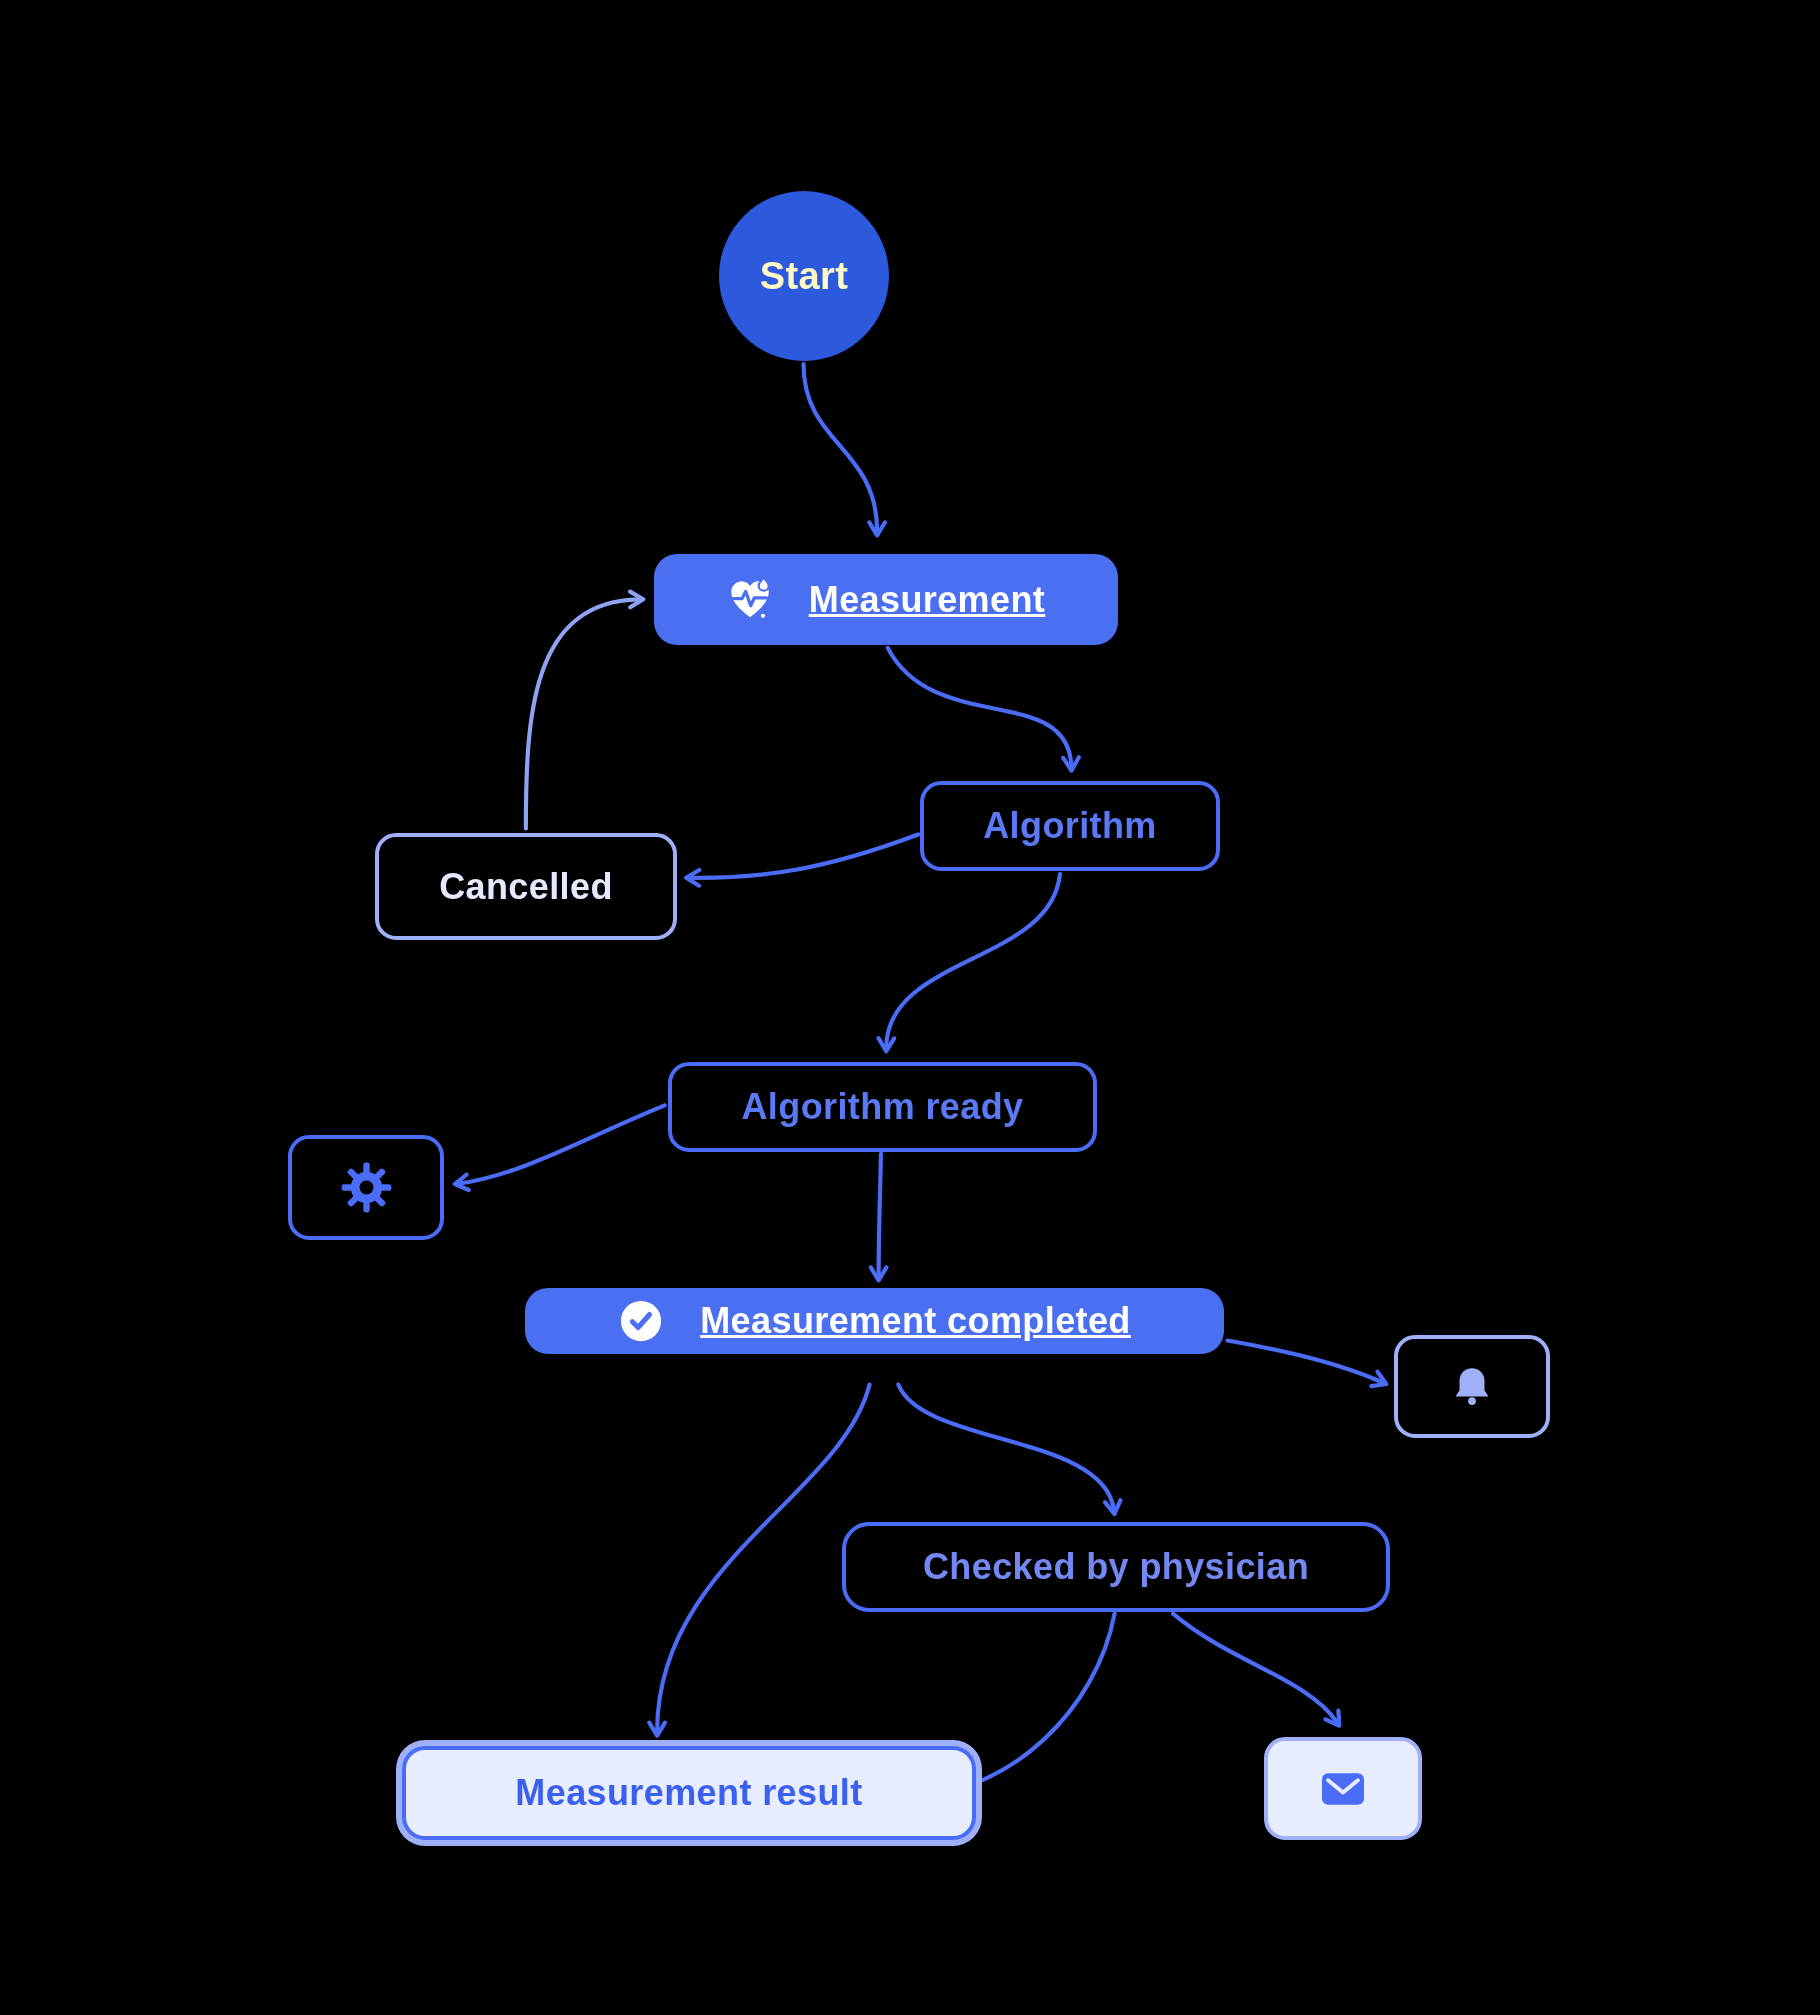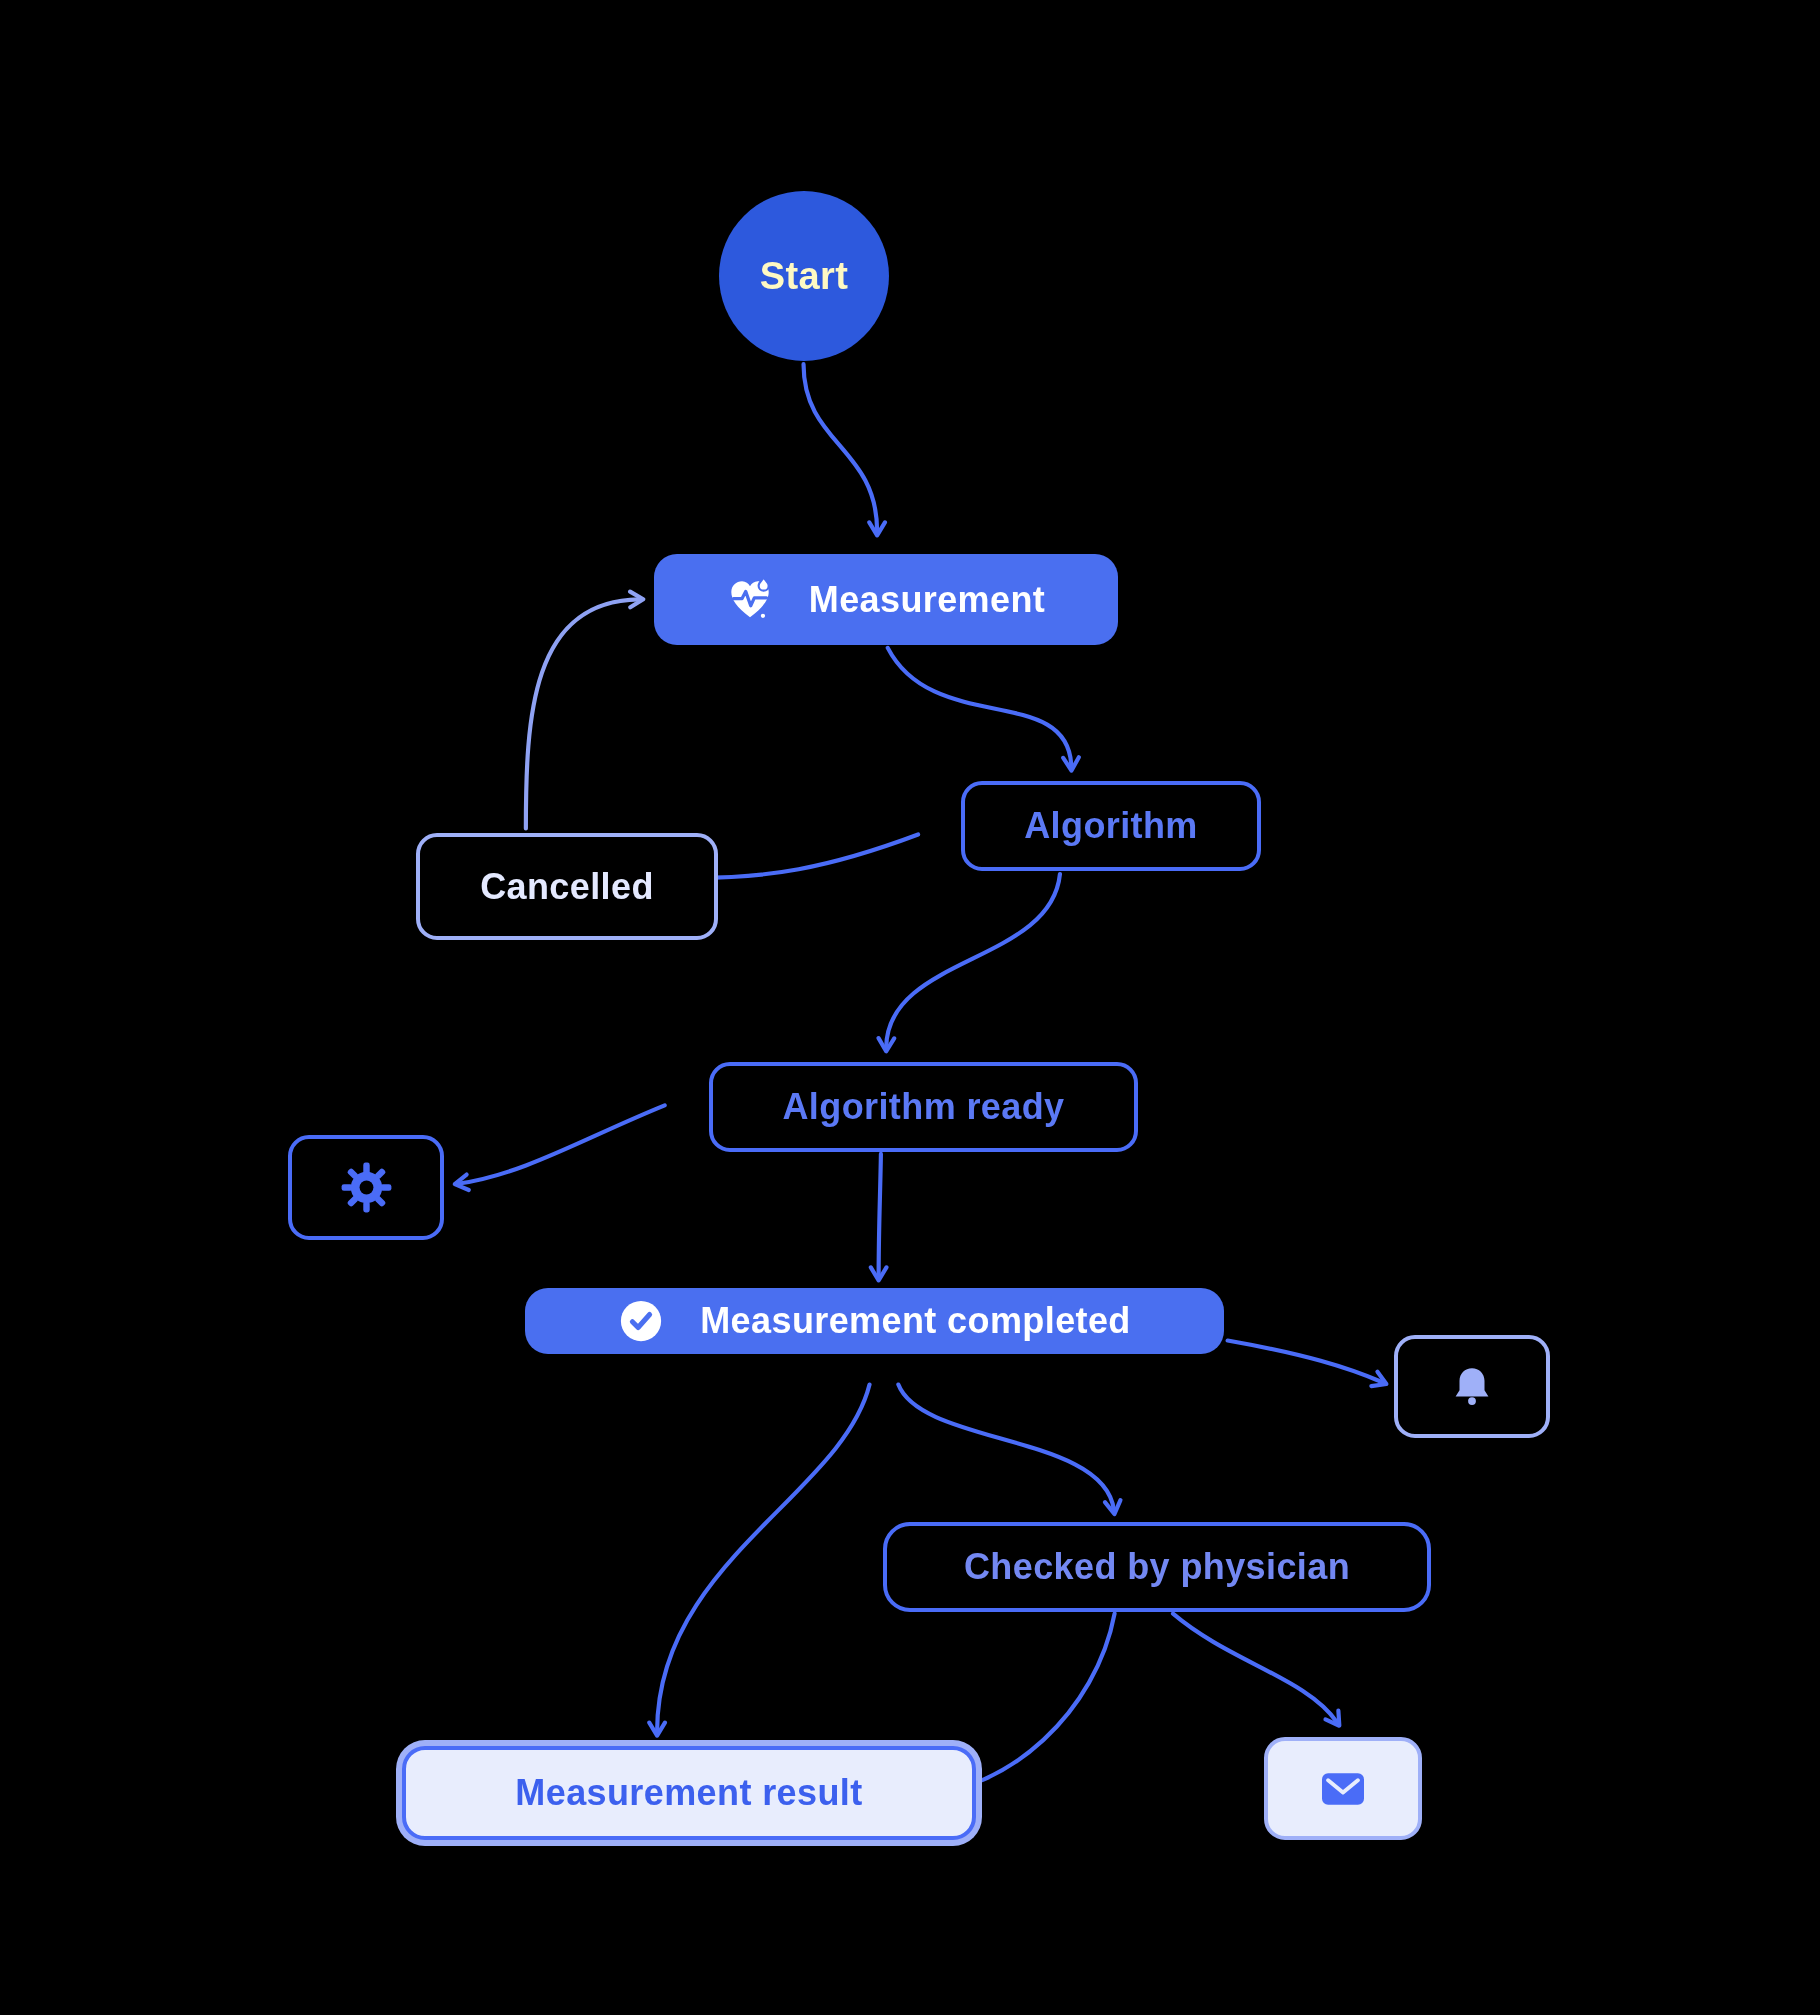--- a/index.html
+++ b/index.html
@@ -22,27 +22,27 @@
     font-weight: 700; letter-spacing: 0.4px;
   }
   #start {
     border-radius: 50%;
     background: var(--start_fill);
     color: #fef9c3; font-size: 38px;
   }
   .node-filled {
     background: var(--node_fill);
     color: var(--text_on_fill);
-    border-radius: 23px; font-size: 36px; gap: 36px;
+    border-radius: 23px; font-size: 36px; gap: 36px; text-decoration: underline;
   }
   .node-outline {
     background: var(--background);
     border: 4.6px solid var(--outline);
     color: var(--text_blue);
-    border-radius: 21px; font-size: 36px; margin-left: 41px;
+    border-radius: 21px; font-size: 36px;
   }
   .node-outline.light {
     border-color: var(--outline_light);
     color: var(--text_light);
   }
   .node-outline.softtext { color: var(--text_blue_soft); border-radius: 27px; }
   .node-icon-box {
     background: var(--background);
     border: 4.6px solid var(--outline);
     border-radius: 21px;

